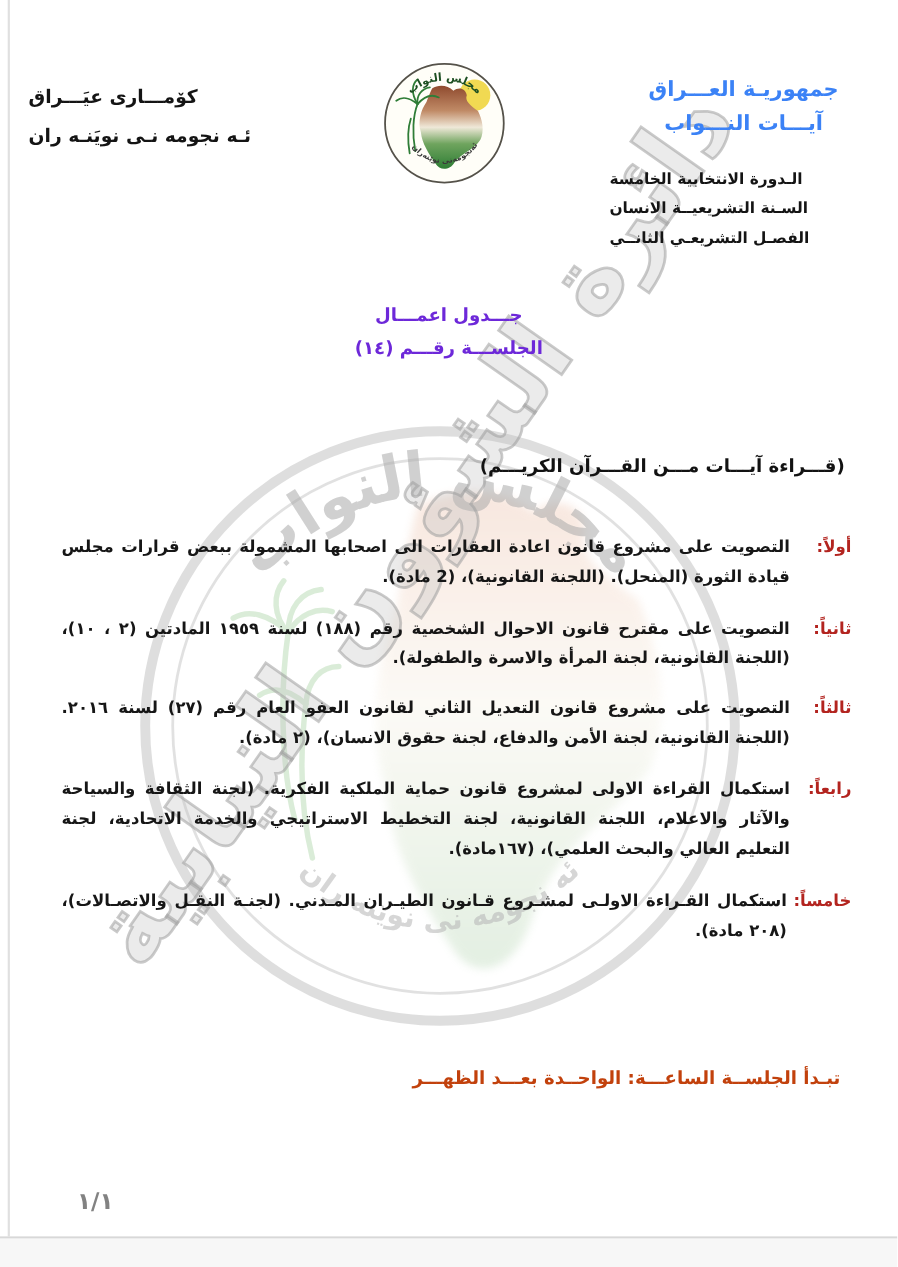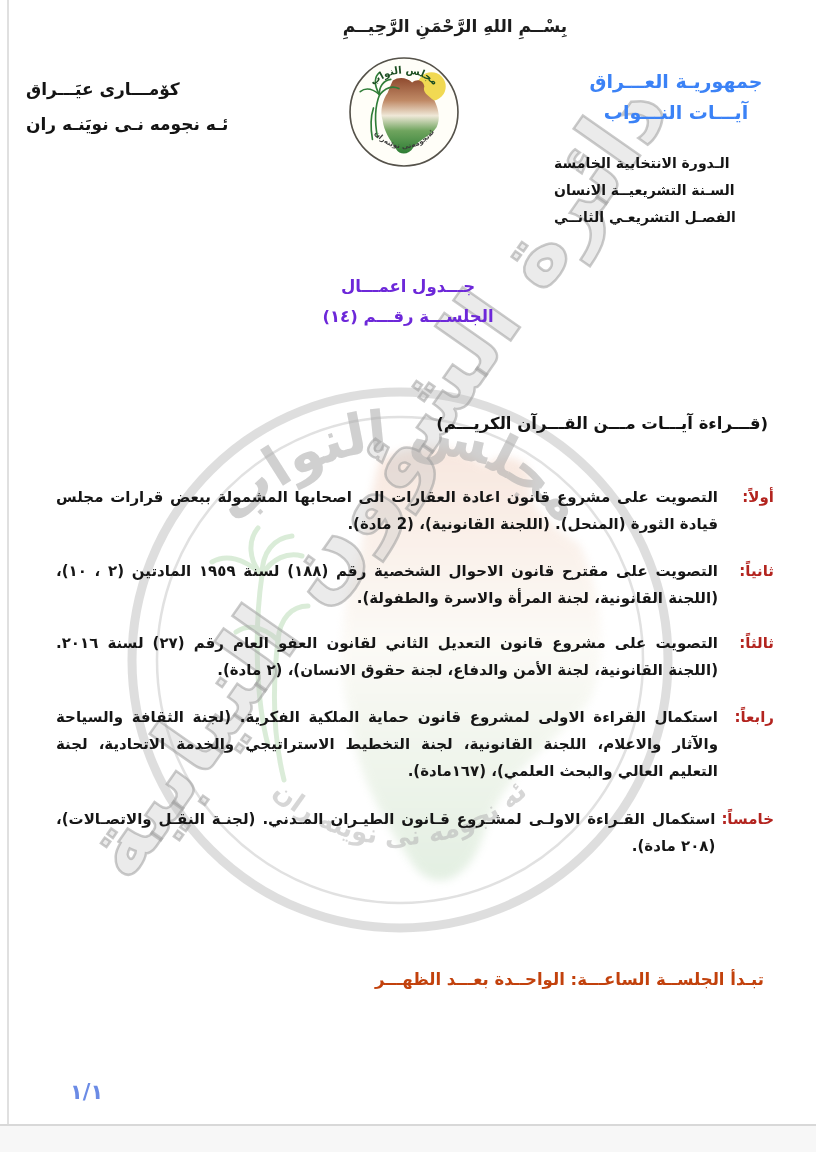--- a/index.html
+++ b/index.html
@@ -57,21 +57,21 @@
   .item-1{top:484px;} .item-2{top:558px;} .item-3{top:630px;}
   .item-4{top:704px;} .item-5{top:806px;}
   .item-label{flex:none;min-width:50px;color:#b3241f;white-space:nowrap;}
   .item-body{flex:1;color:#161616;text-align:justify;}
   .footer-time{
     position:absolute;right:52px;top:970px;text-align:right;
     font-size:16.5px;font-weight:bold;color:#c2410c;
   }
   .page-number{
     position:absolute;left:70px;top:1080px;font-size:21px;font-weight:bold;
-    color:#1d4ed8;opacity:0.65;direction:ltr;
+    color:#404040;opacity:0.65;direction:ltr;
   }
 </style>
 </head>
 <body>
 
 <div class="page">
 
   <div class="wm-layer">
     <svg class="seal-svg" width="816" height="1152" viewBox="0 0 816 1152">
       <defs>
@@ -112,21 +112,20 @@
       </text>
       <text font-size="26" font-weight="bold" fill="#b5b5b5" opacity="0.55" font-family="DejaVu Sans, sans-serif">
         <textPath href="#arcBot" startOffset="50%" text-anchor="middle">ئە نجومە نى نوێنە ران</textPath>
       </text>
     </svg>
     <div class="diag-text">دائرة الشؤون النيابية</div>
   </div>
 
   <div class="content">
 
-    <div class="bismillah">بِسْــمِ اللهِ الرَّحْمَنِ الرَّحِيــمِ</div>
 
     <svg class="emblem" width="112" height="112" viewBox="0 0 110 110">
       <defs>
         <linearGradient id="mapG" x1="0" y1="0" x2="0" y2="1">
           <stop offset="0" stop-color="#8f4a2e"></stop>
           <stop offset="0.3" stop-color="#c08a66"></stop>
           <stop offset="0.5" stop-color="#efe8d8"></stop>
           <stop offset="0.7" stop-color="#6fa45e"></stop>
           <stop offset="1" stop-color="#2e7d35"></stop>
         </linearGradient>

